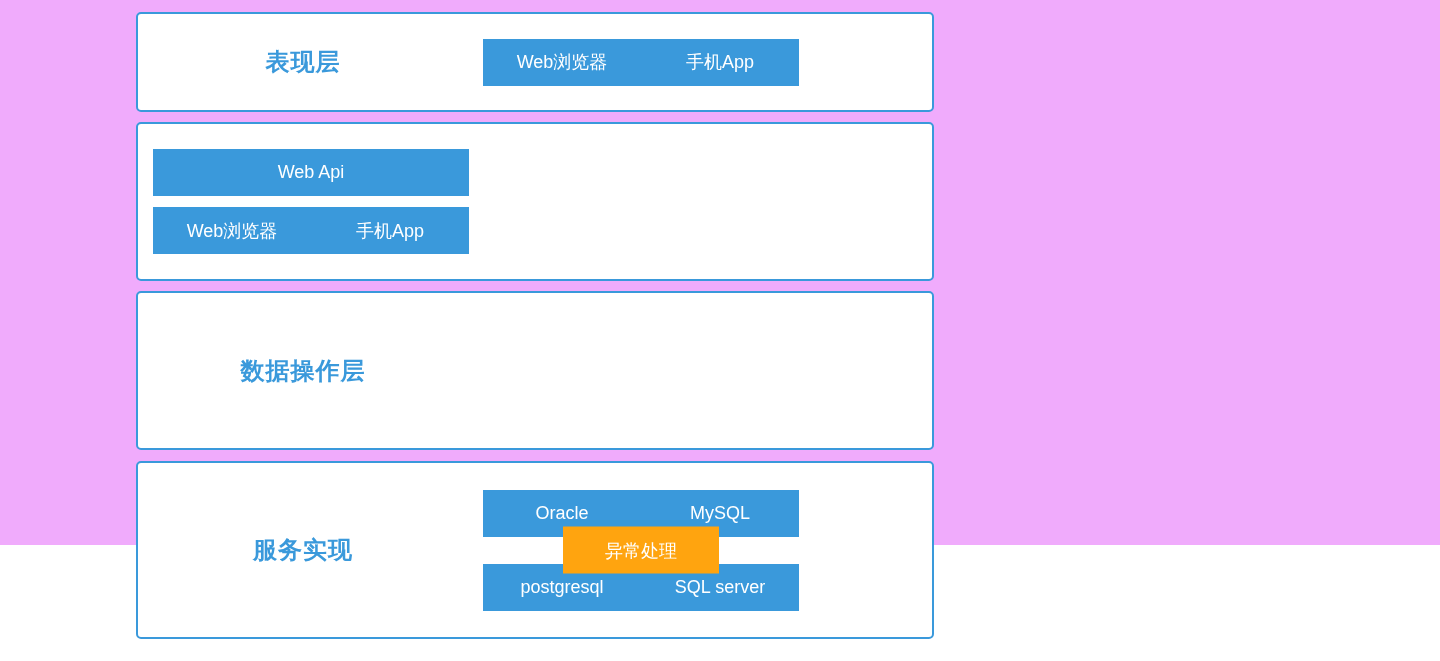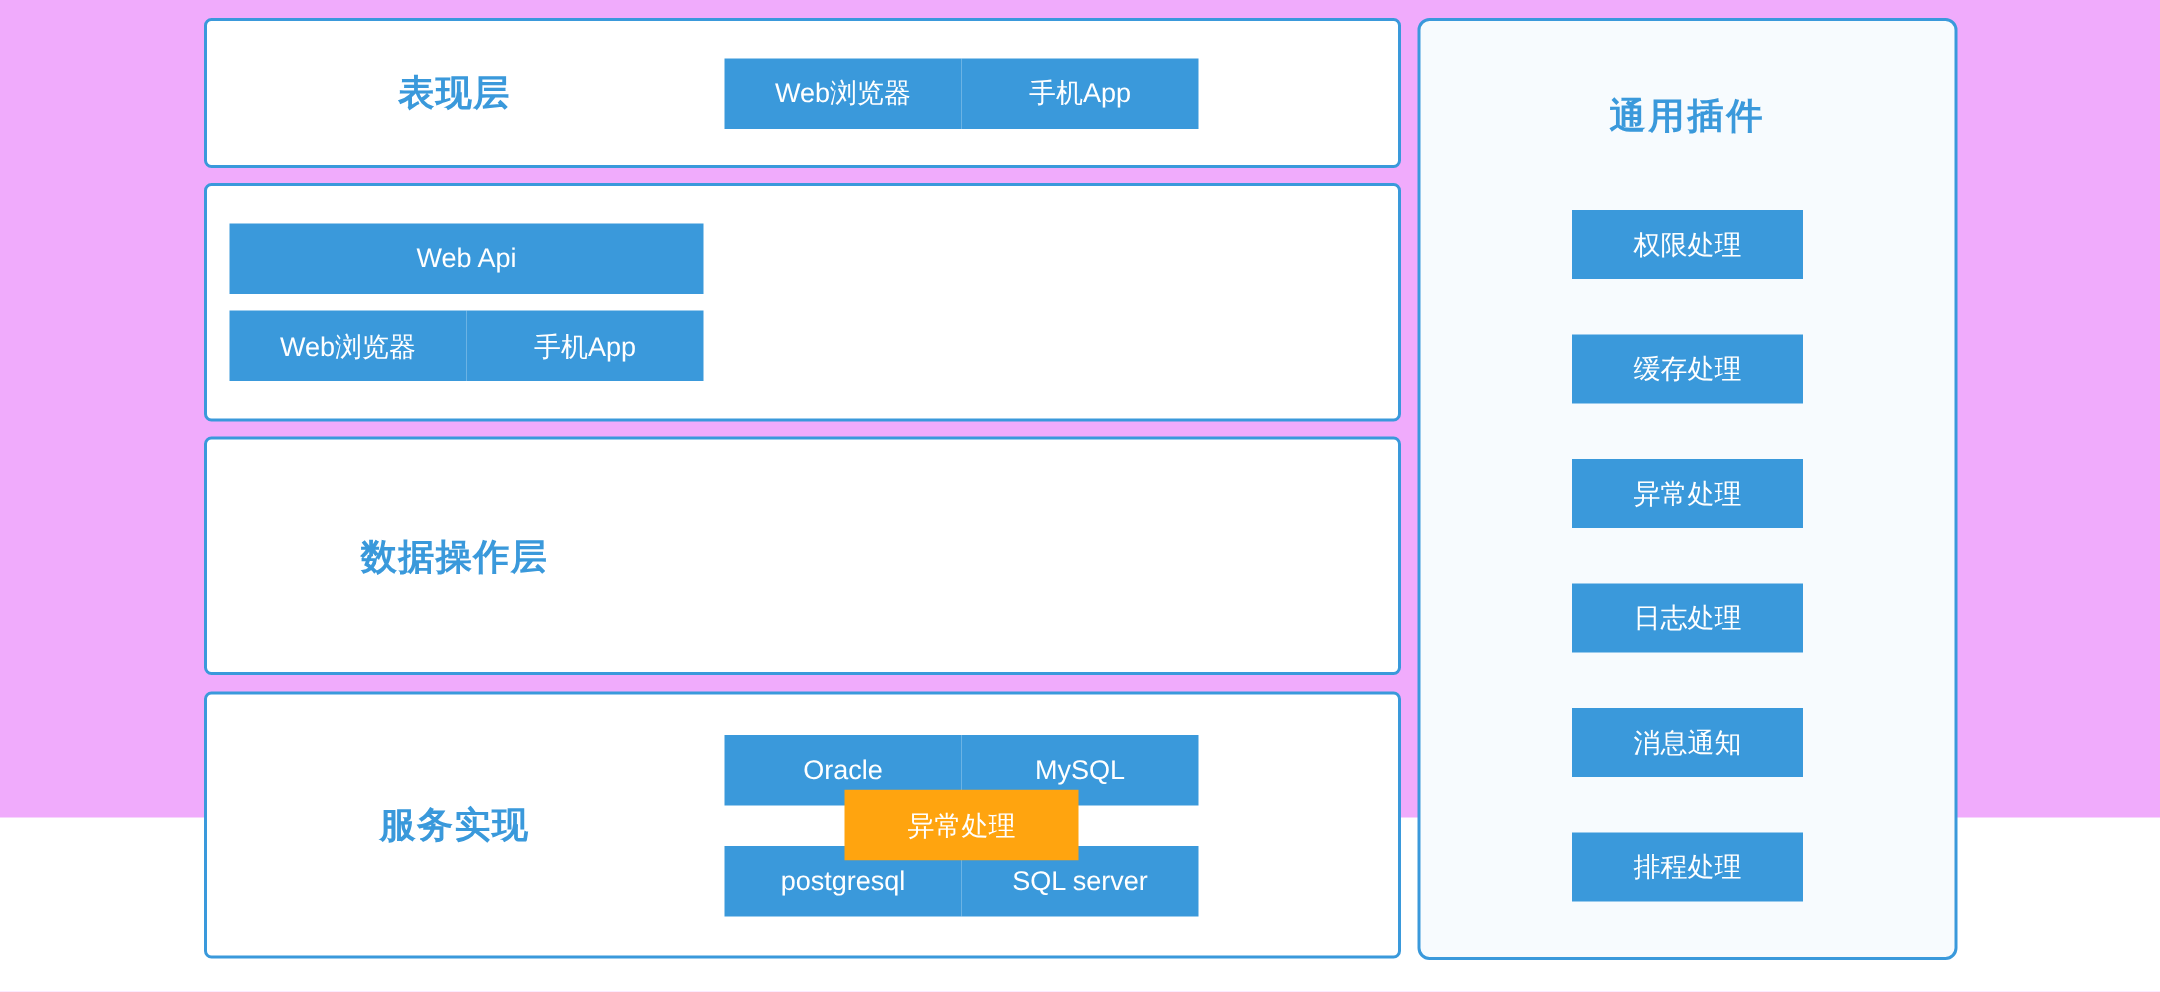--- a/index.html
+++ b/index.html
@@ -148,25 +148,14 @@
         <div class="row">
           <div class="block">postgresql</div>
           <div class="block">SQL server</div>
         </div>
         <div class="overlay-block">异常处理</div>
       </div>
     </section>
 
   </div>
 
-  <aside class="plugins">
-    <div class="plugins-title">通用插件</div>
-    <div class="plugin-list">
-      <div class="plugin-item">权限处理</div>
-      <div class="plugin-item">缓存处理</div>
-      <div class="plugin-item">异常处理</div>
-      <div class="plugin-item">日志处理</div>
-      <div class="plugin-item">消息通知</div>
-      <div class="plugin-item">排程处理</div>
-    </div>
-  </aside>
 
 </div>
 
 </body></html>

